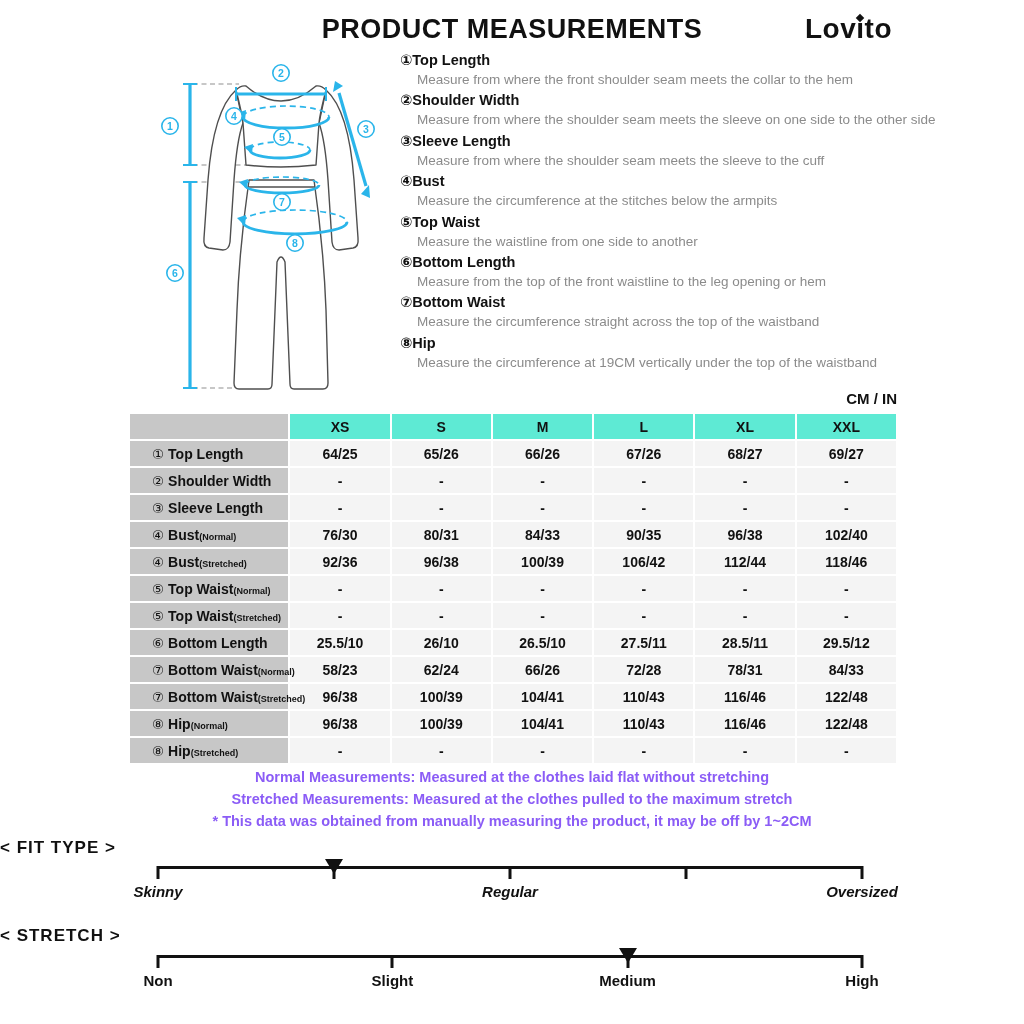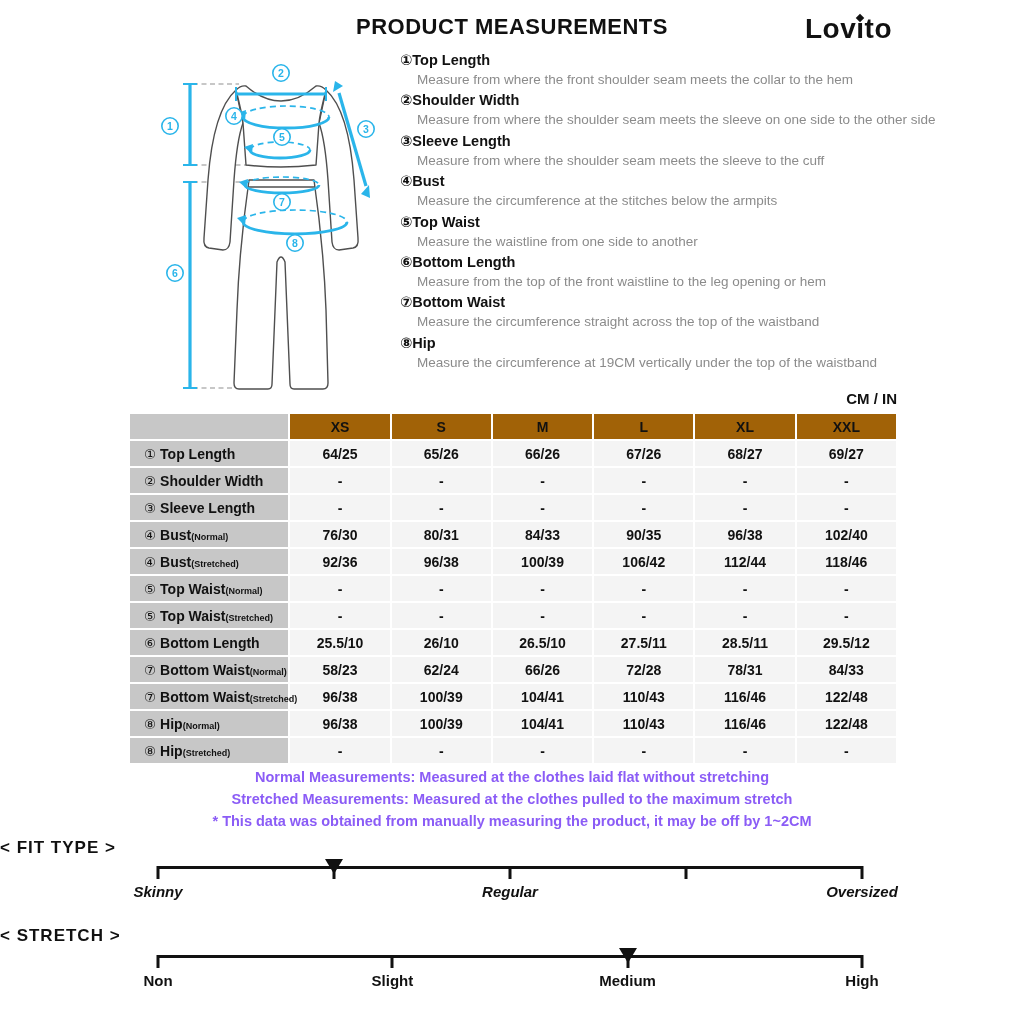--- a/index.html
+++ b/index.html
@@ -1,43 +1,43 @@
 <!DOCTYPE html>
 <html><head>
 <meta charset="utf-8">
 <style>
   html,body{margin:0;padding:0;background:#fff;}
   #page{position:relative;width:1024px;height:1024px;background:#fff;overflow:hidden;
         font-family:"Liberation Sans","DejaVu Sans",sans-serif;color:#111;}
 
   
   .main-title{position:absolute;top:14px;left:0;width:100%;text-align:center;
-    font-size:22px;font-weight:800;letter-spacing:.5px;color:#111;}
+    font-size:27px;font-weight:800;letter-spacing:.5px;color:#111;}
   .brand{position:absolute;top:13px;right:132px;font-size:28px;font-weight:800;letter-spacing:.5px;}
   .brand .iwrap{position:relative;display:inline-block;}
   .brand .iwrap::before{content:"";position:absolute;left:50%;top:2px;width:6px;height:6px;
     background:#111;transform:translateX(-50%) rotate(45deg);}
 
   
   .howto{position:absolute;left:400px;top:50px;width:540px;}
   .howto h2{margin:0 0 3px 0;font-size:18px;font-weight:700;color:#111;}
   .step-title{font-size:14.5px;line-height:20px;font-weight:700;color:#111;}
   .step-desc{font-size:13.5px;line-height:20.4px;color:#8b8b8b;margin-left:17px;}
 
   
   .unit{position:absolute;top:390px;right:127px;font-size:15px;font-weight:700;}
 
   
   table.size{position:absolute;left:128px;top:412px;border-collapse:separate;border-spacing:2px;
     table-layout:fixed;width:770px;}
   table.size th,table.size td{height:25px;padding:0;vertical-align:middle;}
-  table.size thead th{background:#a16207;font-size:14px;font-weight:700;text-align:center;}
+  table.size thead th{background:#5eead4;font-size:14px;font-weight:700;text-align:center;}
   table.size th.corner{background:#c7c7c7;}
   table.size tbody th{background:#c7c7c7;font-size:14px;font-weight:700;text-align:left;
-    padding-left:14px;white-space:nowrap;}
+    padding-left:22px;white-space:nowrap;}
   table.size tbody th .num{font-weight:400;font-size:13.5px;margin-right:4px;}
   table.size tbody th .sub{font-size:9px;font-weight:700;}
   table.size td{background:#f4f4f4;font-size:14px;font-weight:700;text-align:center;}
 
   
   .notes{position:absolute;top:766px;left:0;width:100%;text-align:center;}
   .notes div{font-size:14.5px;line-height:22px;font-weight:700;color:#8b5cf6;}
 
   
   .scale-head{position:absolute;left:0;width:100%;text-align:left;font-size:17px;

